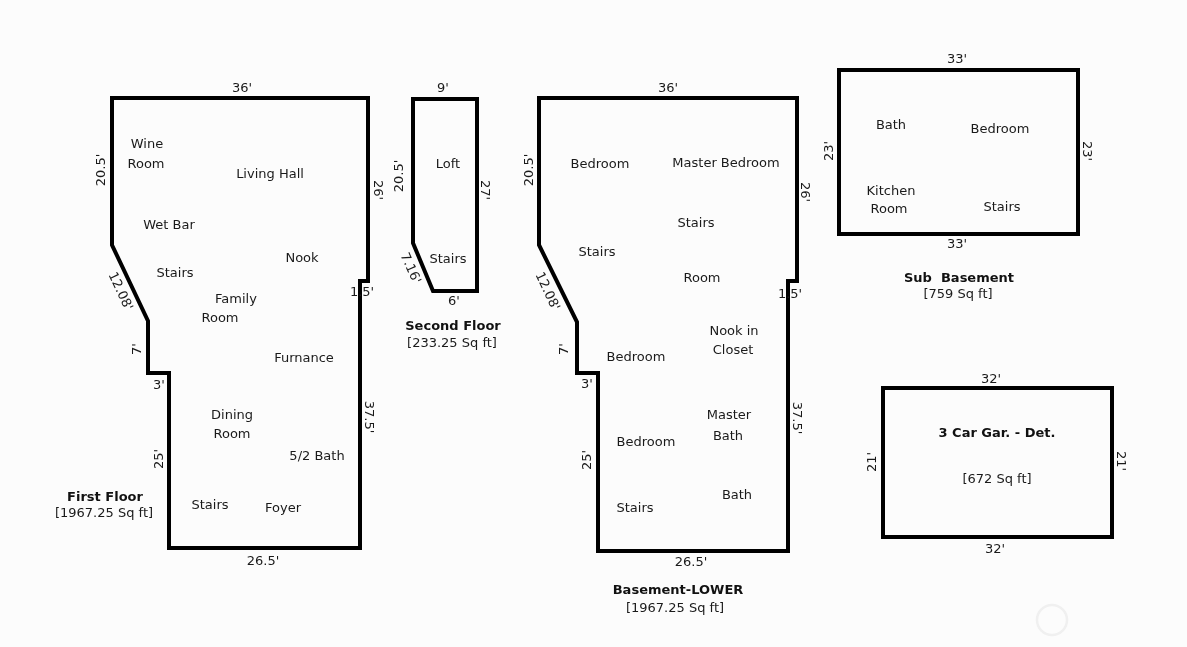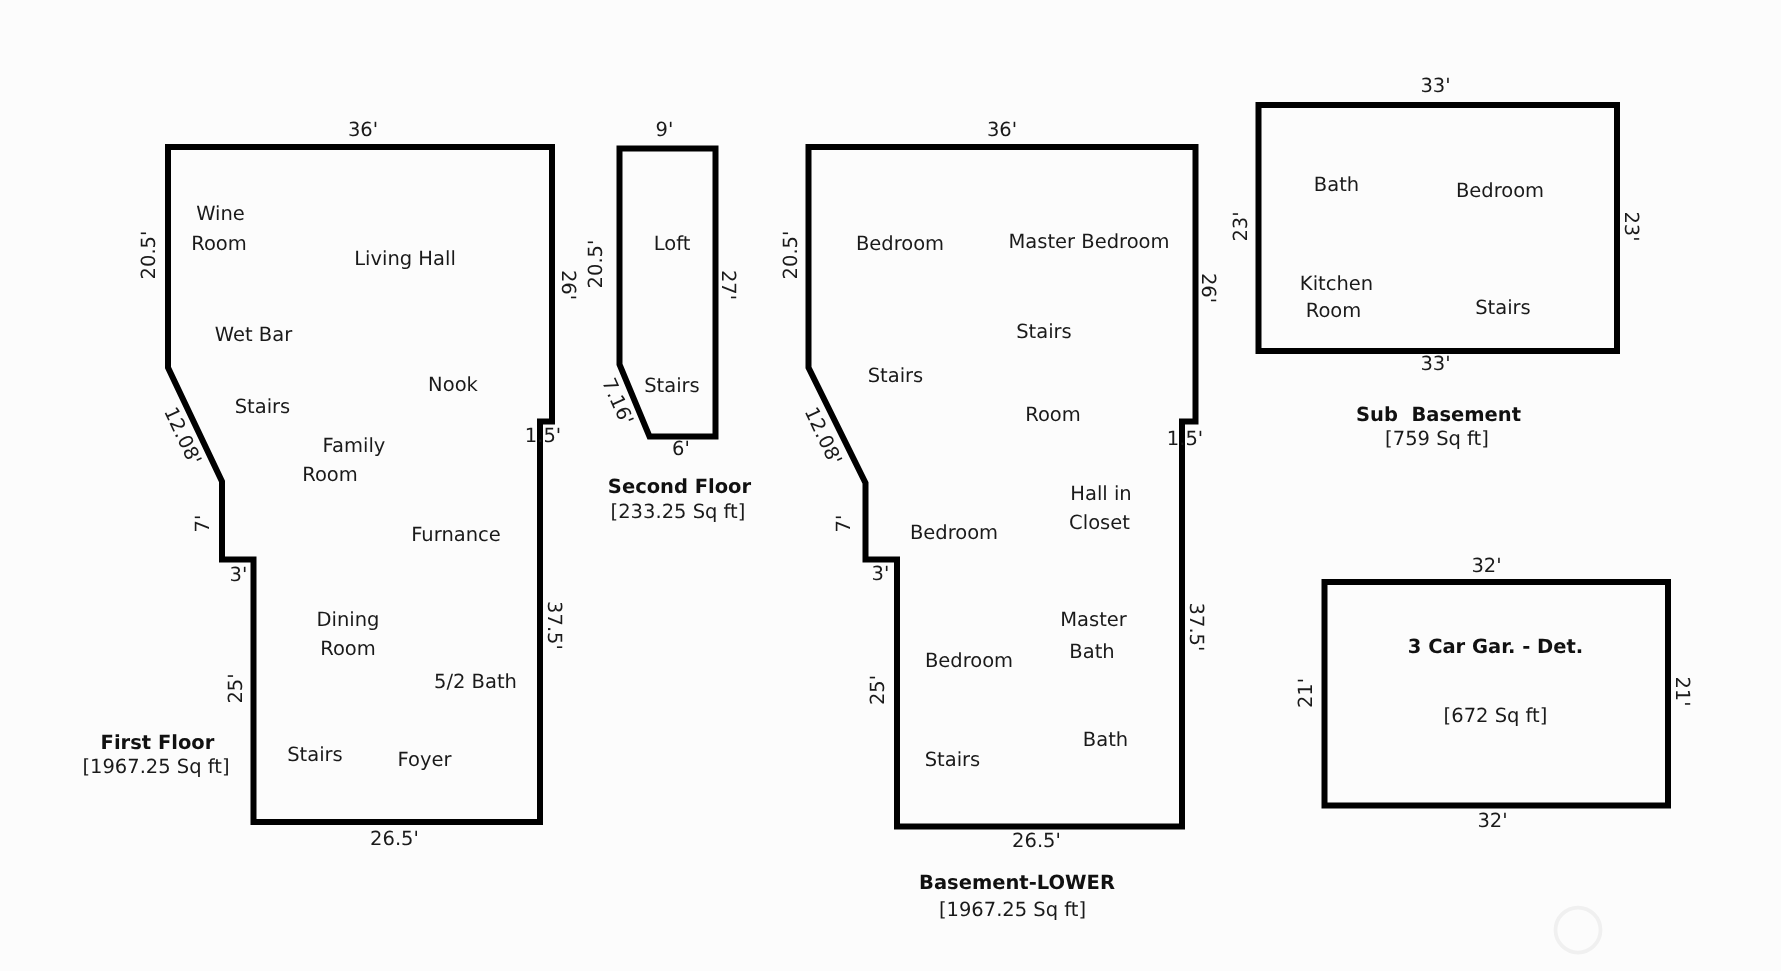--- a/index.html
+++ b/index.html
@@ -93,21 +93,21 @@
   <div class="lbl ccw" style="left:586px;top:460px">25'</div>
   <div class="lbl" style="left:691px;top:561px">26.5'</div>
   <div class="lbl cw" style="left:797px;top:418px">37.5'</div>
   <div class="lbl" style="left:790px;top:293px">1.5'</div>
 
   <div class="lbl" style="left:600px;top:163px">Bedroom</div>
   <div class="lbl" style="left:726px;top:162px">Master Bedroom</div>
   <div class="lbl" style="left:696px;top:222px">Stairs</div>
   <div class="lbl" style="left:597px;top:251px">Stairs</div>
   <div class="lbl" style="left:702px;top:277px">Room</div>
-  <div class="lbl" style="left:734px;top:330px">Hall in</div>
+  <div class="lbl" style="left:734px;top:330px">Nook in</div>
   <div class="lbl" style="left:733px;top:349px">Closet</div>
   <div class="lbl" style="left:636px;top:356px">Bedroom</div>
   <div class="lbl" style="left:646px;top:441px">Bedroom</div>
   <div class="lbl" style="left:729px;top:414px">Master</div>
   <div class="lbl" style="left:728px;top:435px">Bath</div>
   <div class="lbl" style="left:737px;top:494px">Bath</div>
   <div class="lbl" style="left:635px;top:507px">Stairs</div>
 
   <div class="lbl b" style="left:678px;top:589px">Basement-LOWER</div>
   <div class="lbl" style="left:675px;top:607px">[1967.25 Sq ft]</div>

